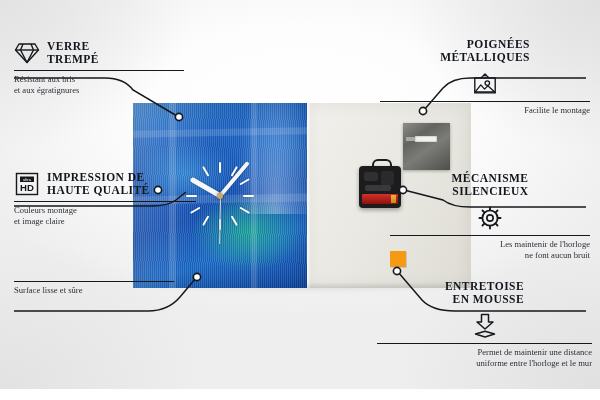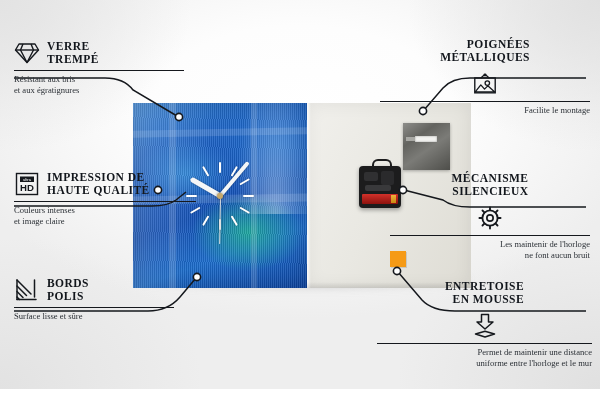--- a/index.html
+++ b/index.html
@@ -251,44 +251,25 @@
           <text x="13" y="9" font-family="Liberation Sans, sans-serif" font-size="4.2" fill="#ffffff" text-anchor="middle">ultra</text>
           <text x="13" y="19.4" font-family="Liberation Sans, sans-serif" font-size="9.6" font-weight="bold" fill="#15181d" text-anchor="middle">HD</text>
         </svg>
       </span>
       <span>
         <span class="ttl" style="display:block">IMPRESSION DE</span>
         <span class="ttl" style="display:block">HAUTE QUALITÉ</span>
       </span>
     </div>
     <div class="rule"></div>
-    <div class="sub">Couleurs intenses</div>
+    <div class="sub">Couleurs montage</div>
     <div class="sub">et image claire</div>
   </div>
 
   <div class="callout left" id="c-bords">
-    <div class="head">
-      <span class="ico">
-        <svg width="26" height="24" viewBox="0 0 26 24">
-          <g stroke="#15181d" stroke-width="1.5" fill="none" stroke-linecap="round">
-            <path d="M3 2 L17 16"></path>
-              <path d="M3 8 L12.5 17.5"></path>
-            <path d="M3 13.5 L9 19.5"></path>
-              <path d="M3 19 L5.5 21.5"></path>
-            <path d="M3 2 L3 21.5"></path>
-              <path d="M3 21.5 L22 21.5"></path>
-            <path d="M20.5 2 L20.5 19"></path>
-          </g>
-        </svg>
-      </span>
-      <span>
-        <span class="ttl" style="display:block">BORDS</span>
-        <span class="ttl" style="display:block">POLIS</span>
-      </span>
-    </div>
     <div class="rule"></div>
     <div class="sub">Surface lisse et sûre</div>
     <div class="sub"></div>
   </div>
 
   <div class="callout right" id="c-poignees">
     <div class="head">
       <span>
         <span class="ttl" style="display:block">POIGNÉES</span>
         <span class="ttl" style="display:block">MÉTALLIQUES</span>

